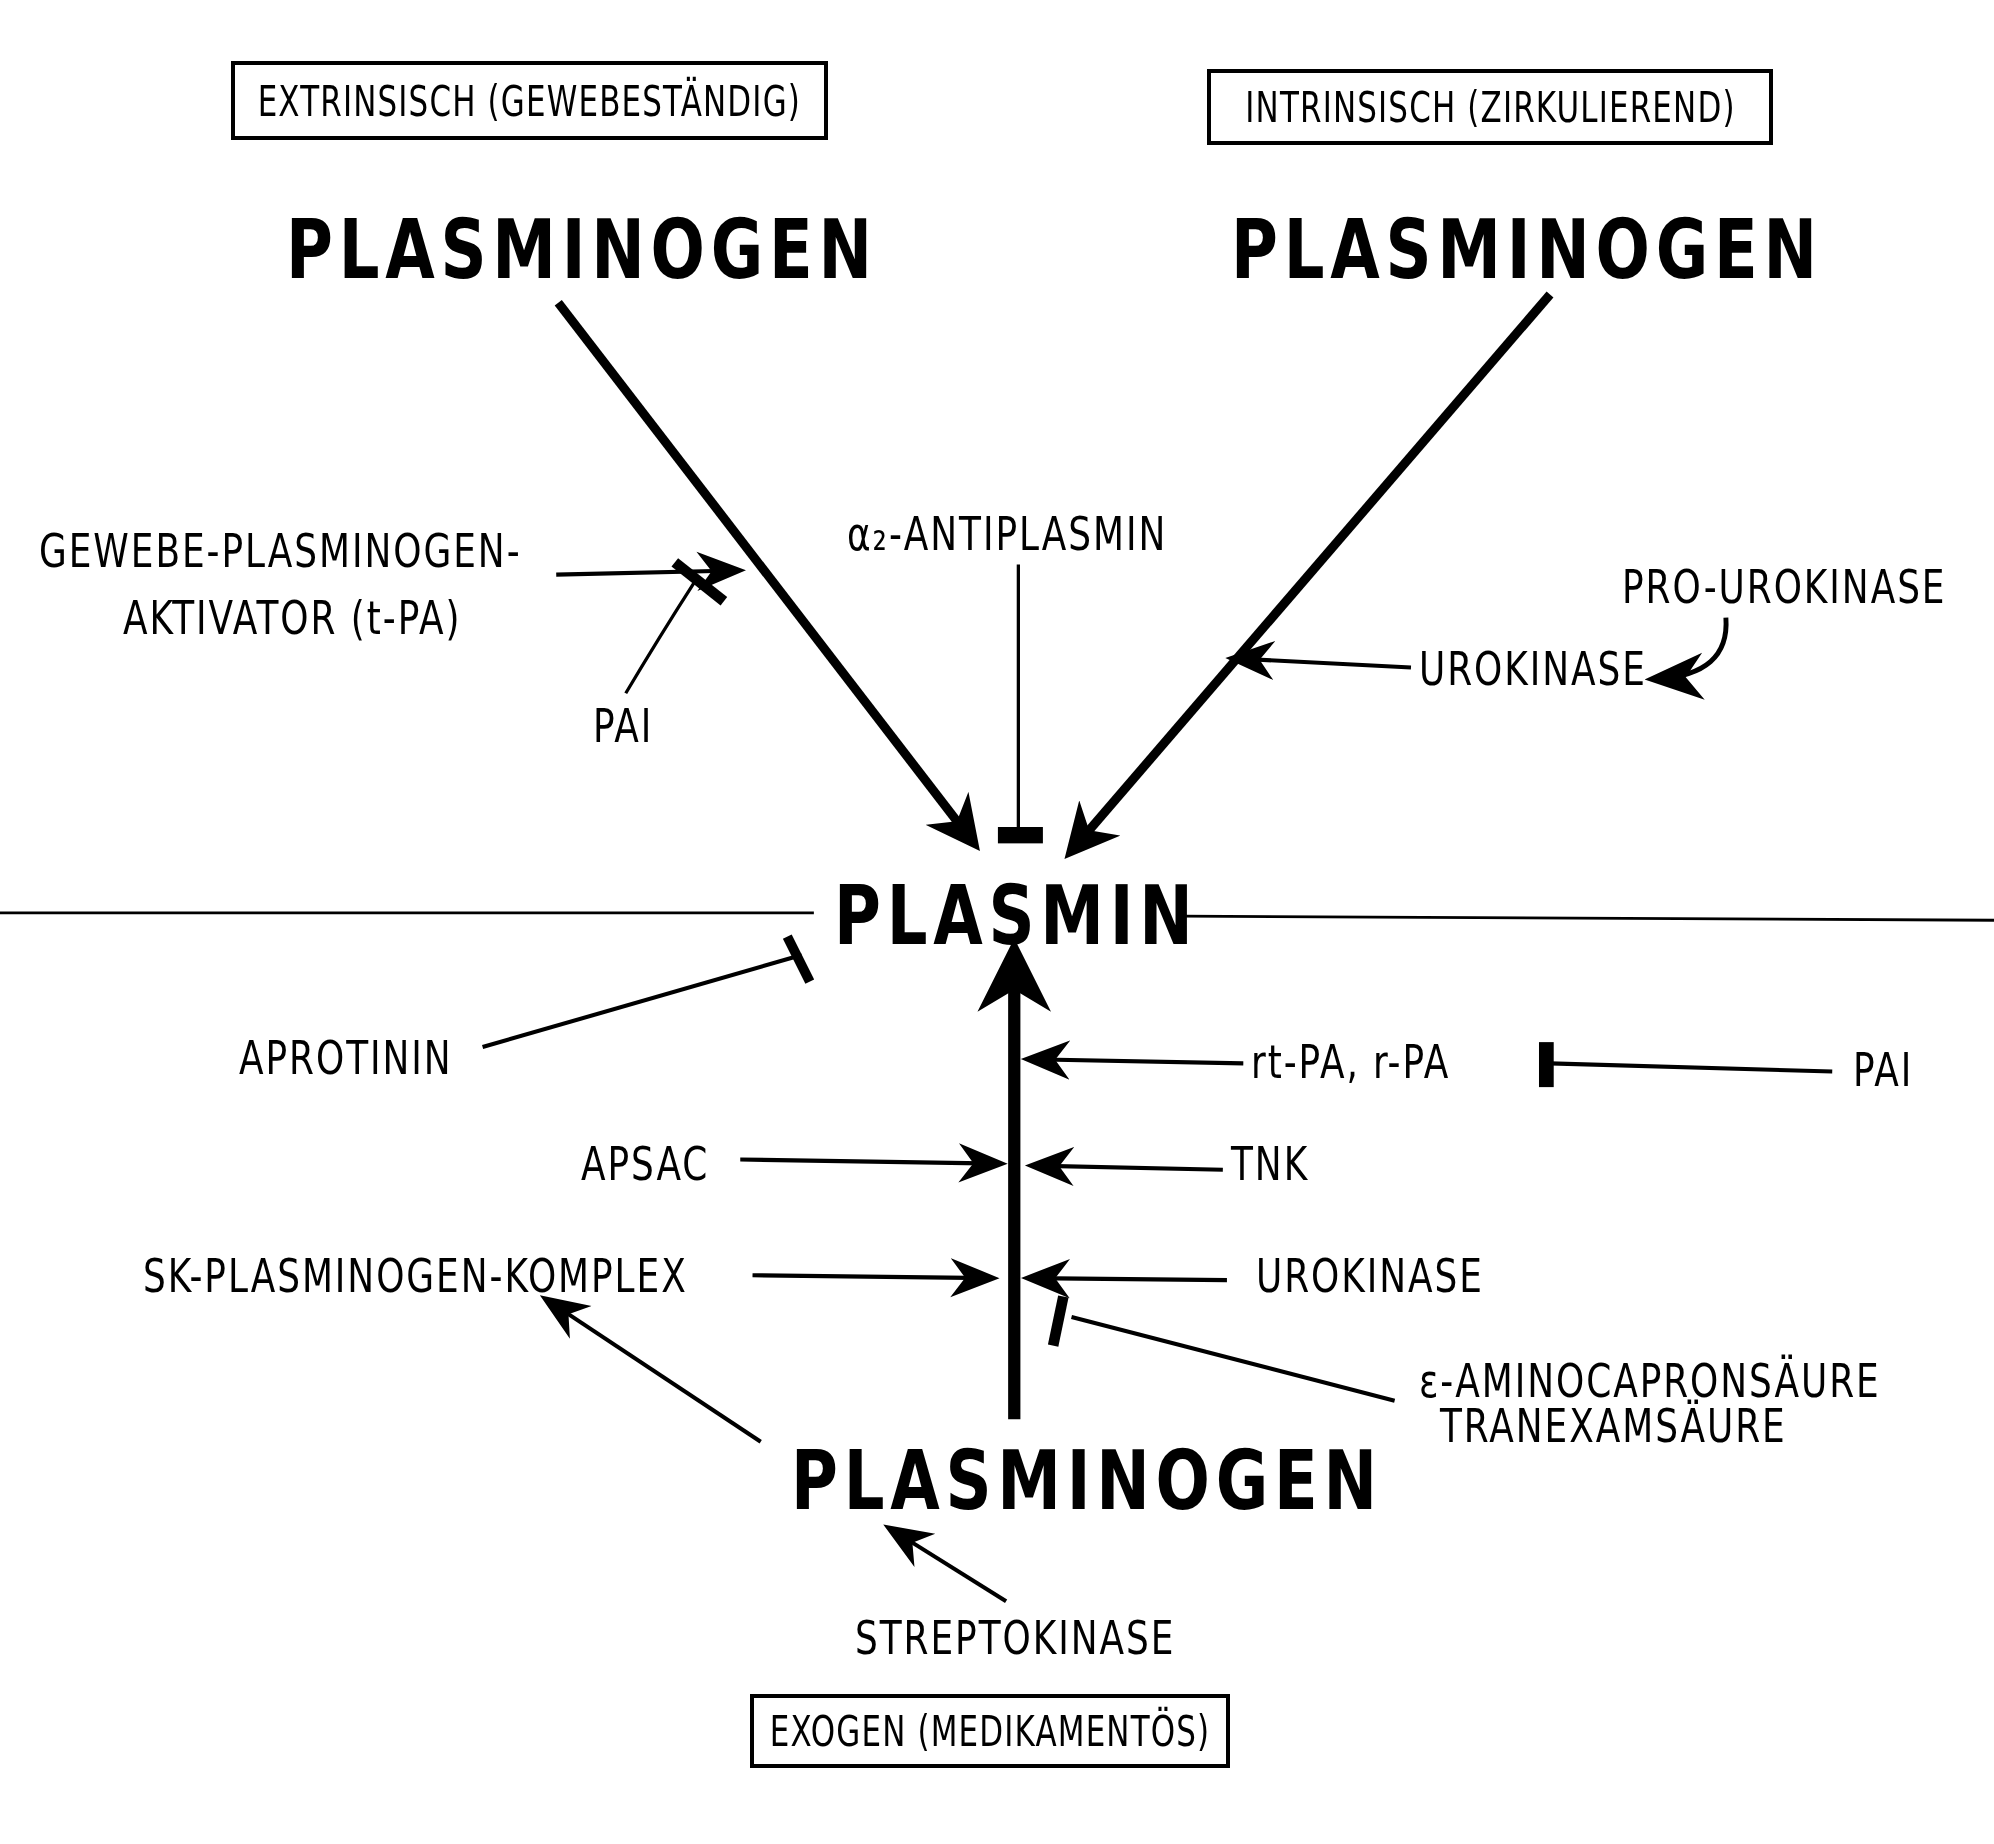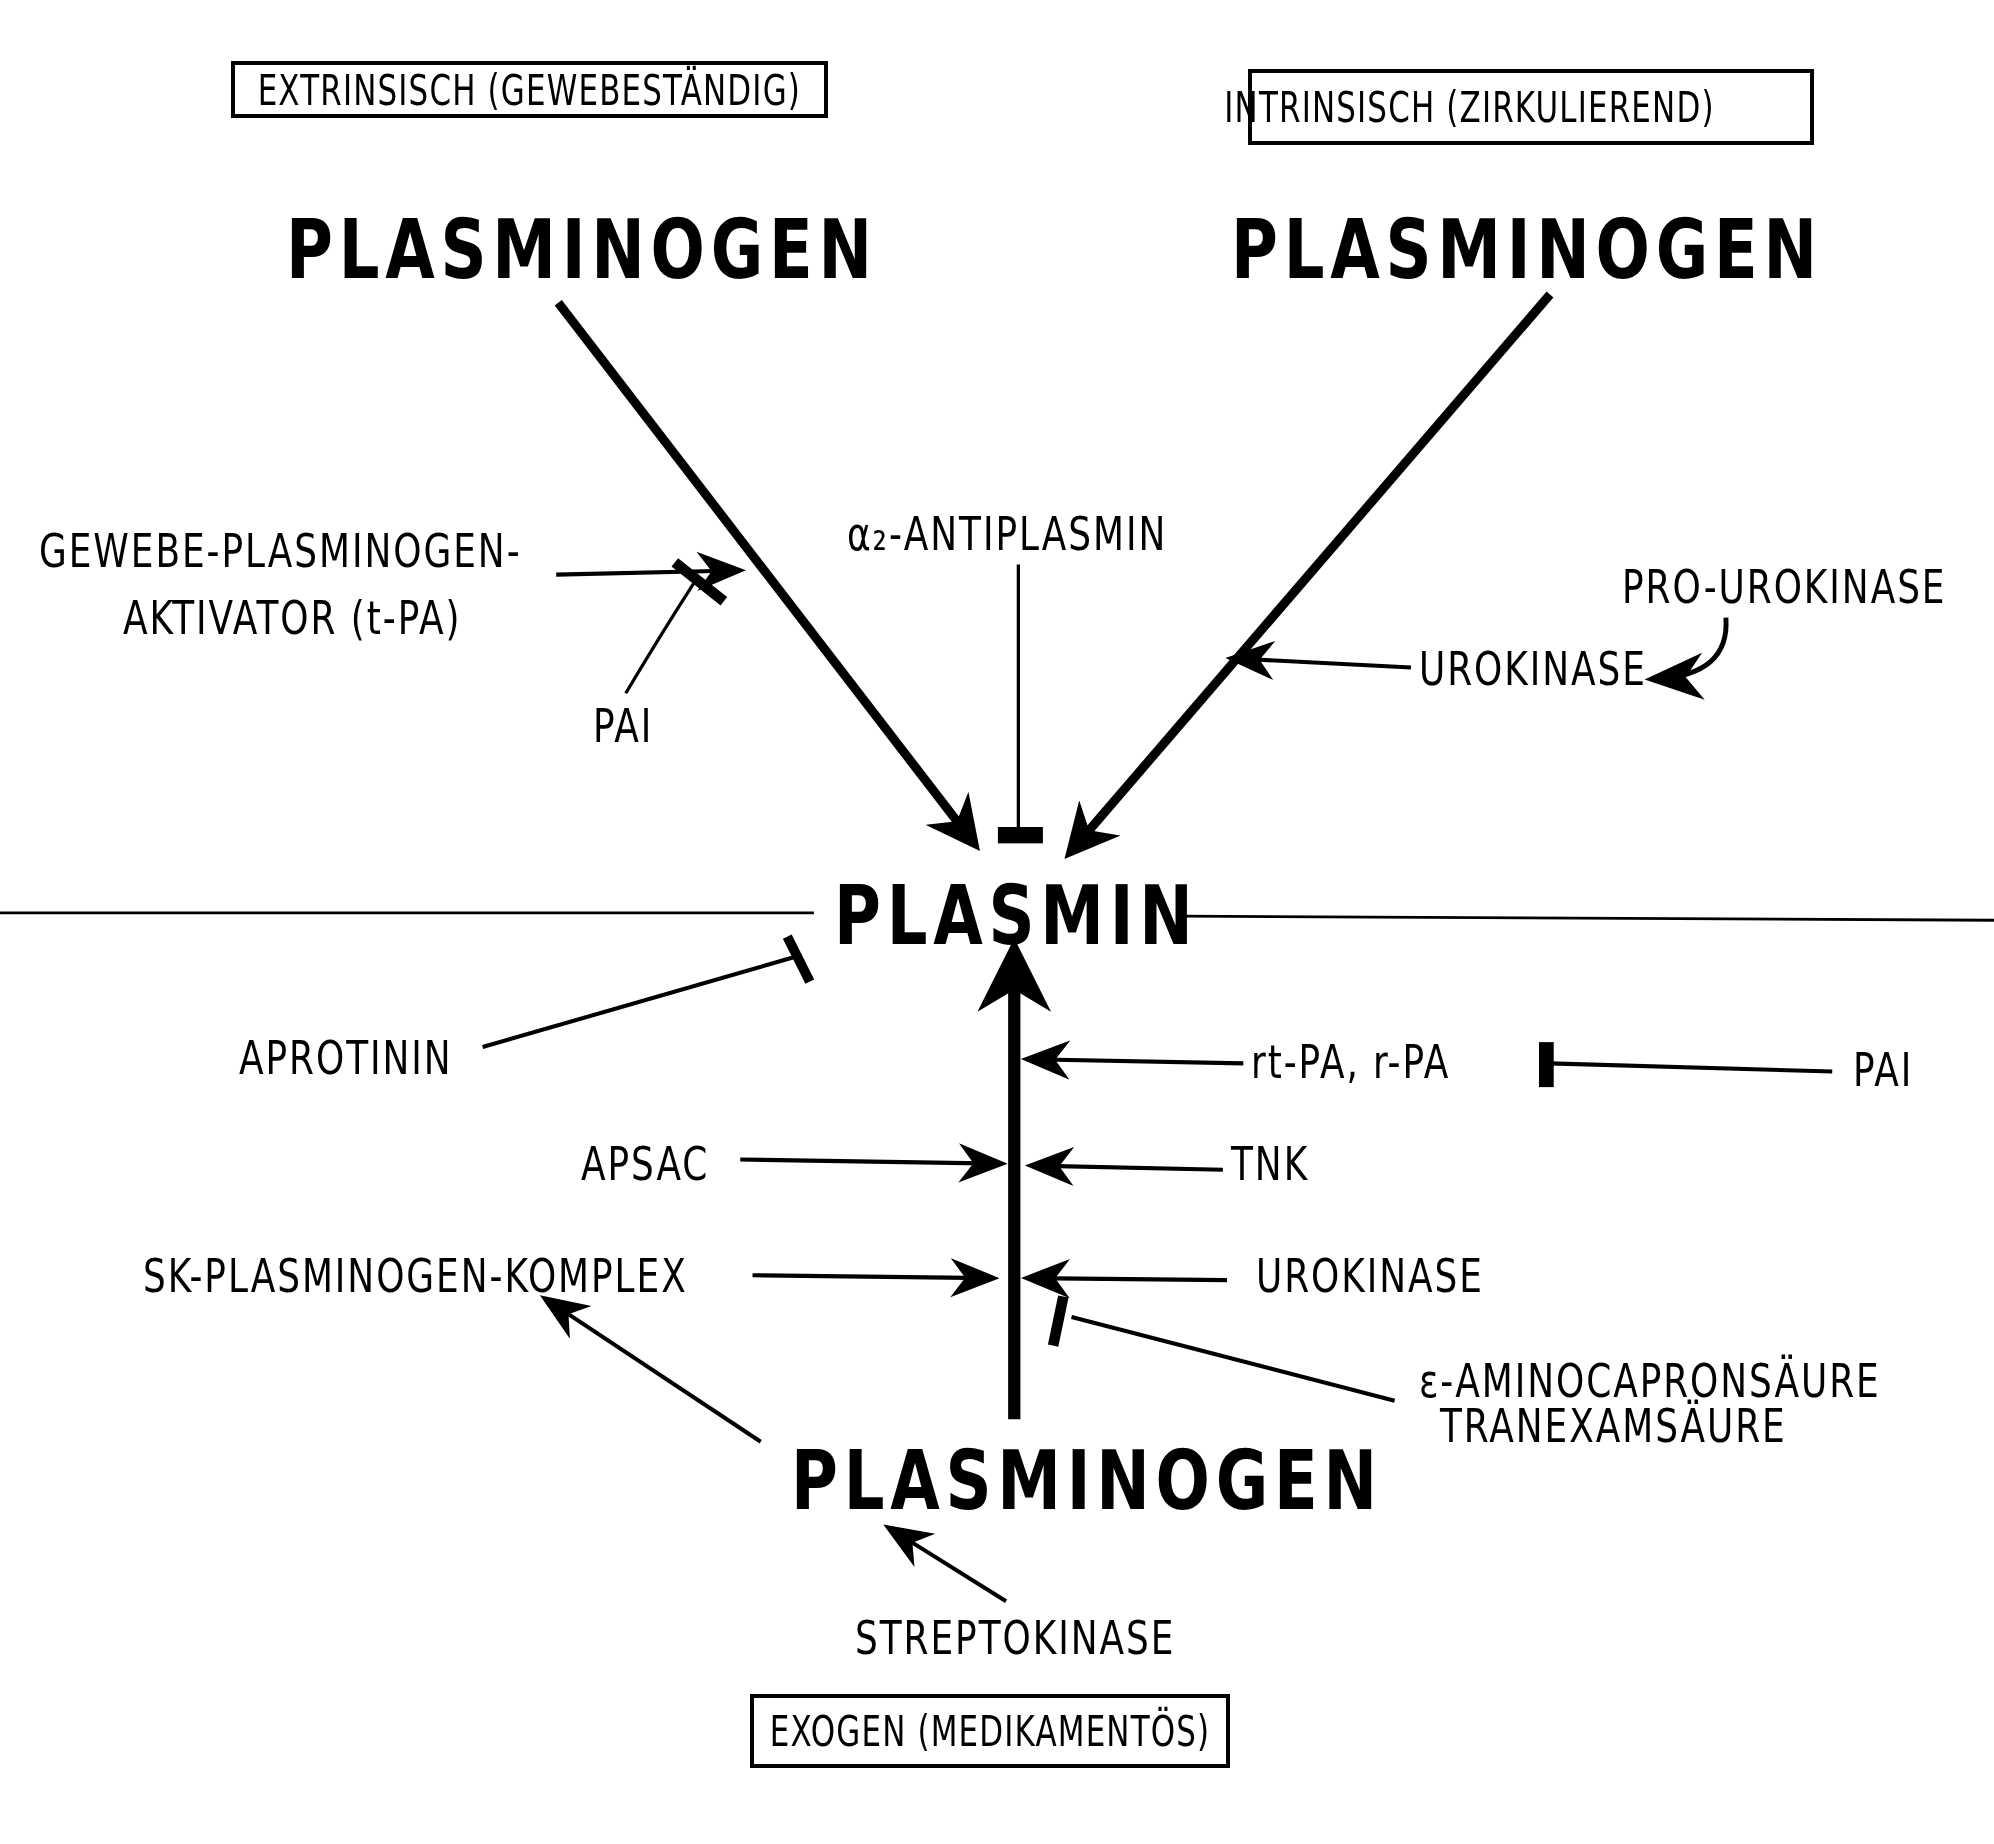--- a/index.html
+++ b/index.html
@@ -58,24 +58,24 @@
   <line x1="1840" y1="3118" x2="2420" y2="3125" stroke="#000" stroke-width="10" marker-end="url(#ah-small)"></line>
 
   <line x1="3410" y1="3425" x2="2620" y2="3220" stroke="#000" stroke-width="10"></line>
   <line x1="2600" y1="3170" x2="2575" y2="3290" stroke="#000" stroke-width="26"></line>
 
   <line x1="1860" y1="3525" x2="1340" y2="3180" stroke="#000" stroke-width="10" marker-end="url(#ah-small)"></line>
 
   <line x1="2460" y1="3915" x2="2180" y2="3740" stroke="#000" stroke-width="10" marker-end="url(#ah-small)"></line>
 </svg>
 
-<div class="box" style="left:231px;top:61px;width:597px;height:57px;">
+<div class="box" style="left:231px;top:61px;width:597px;height:79px;">
   <span>EXTRINSISCH (GEWEBESTÄNDIG)</span>
 </div>
-<div class="box" style="left:1248px;top:69px;width:566px;height:76px;justify-content:flex-end;">
+<div class="box" style="left:1207px;top:69px;width:566px;height:76px;">
   <span>INTRINSISCH (ZIRKULIEREND)</span>
 </div>
 <div class="box" style="left:750px;top:1694px;width:480px;height:74px;">
   <span>EXOGEN (MEDIKAMENTÖS)</span>
 </div>
 
 <div class="lbl big" style="left:286px;top:209px;">PLASMINOGEN</div>
 <div class="lbl big" style="left:1231px;top:209px;">PLASMINOGEN</div>
 <div class="lbl big" style="left:834px;top:875px;">PLASMIN</div>
 <div class="lbl big" style="left:791px;top:1440px;">PLASMINOGEN</div>

